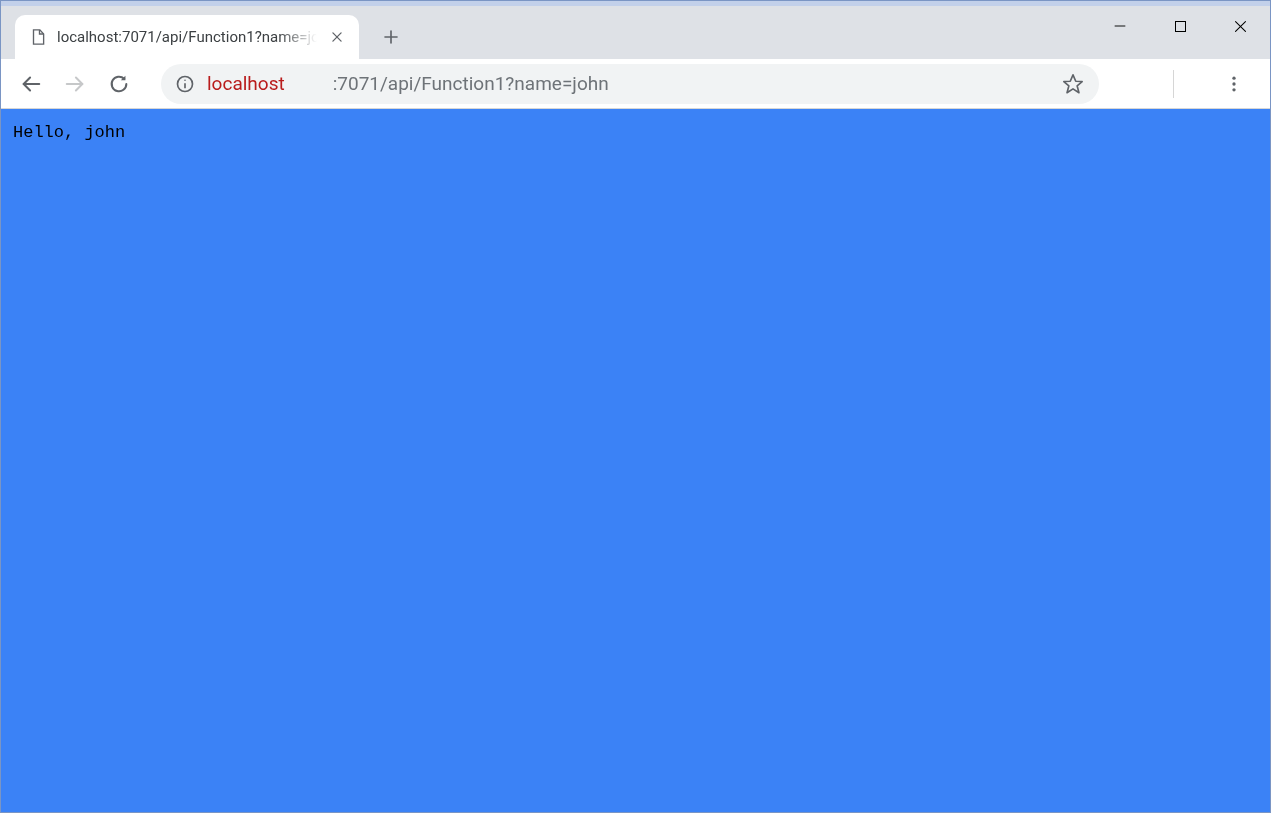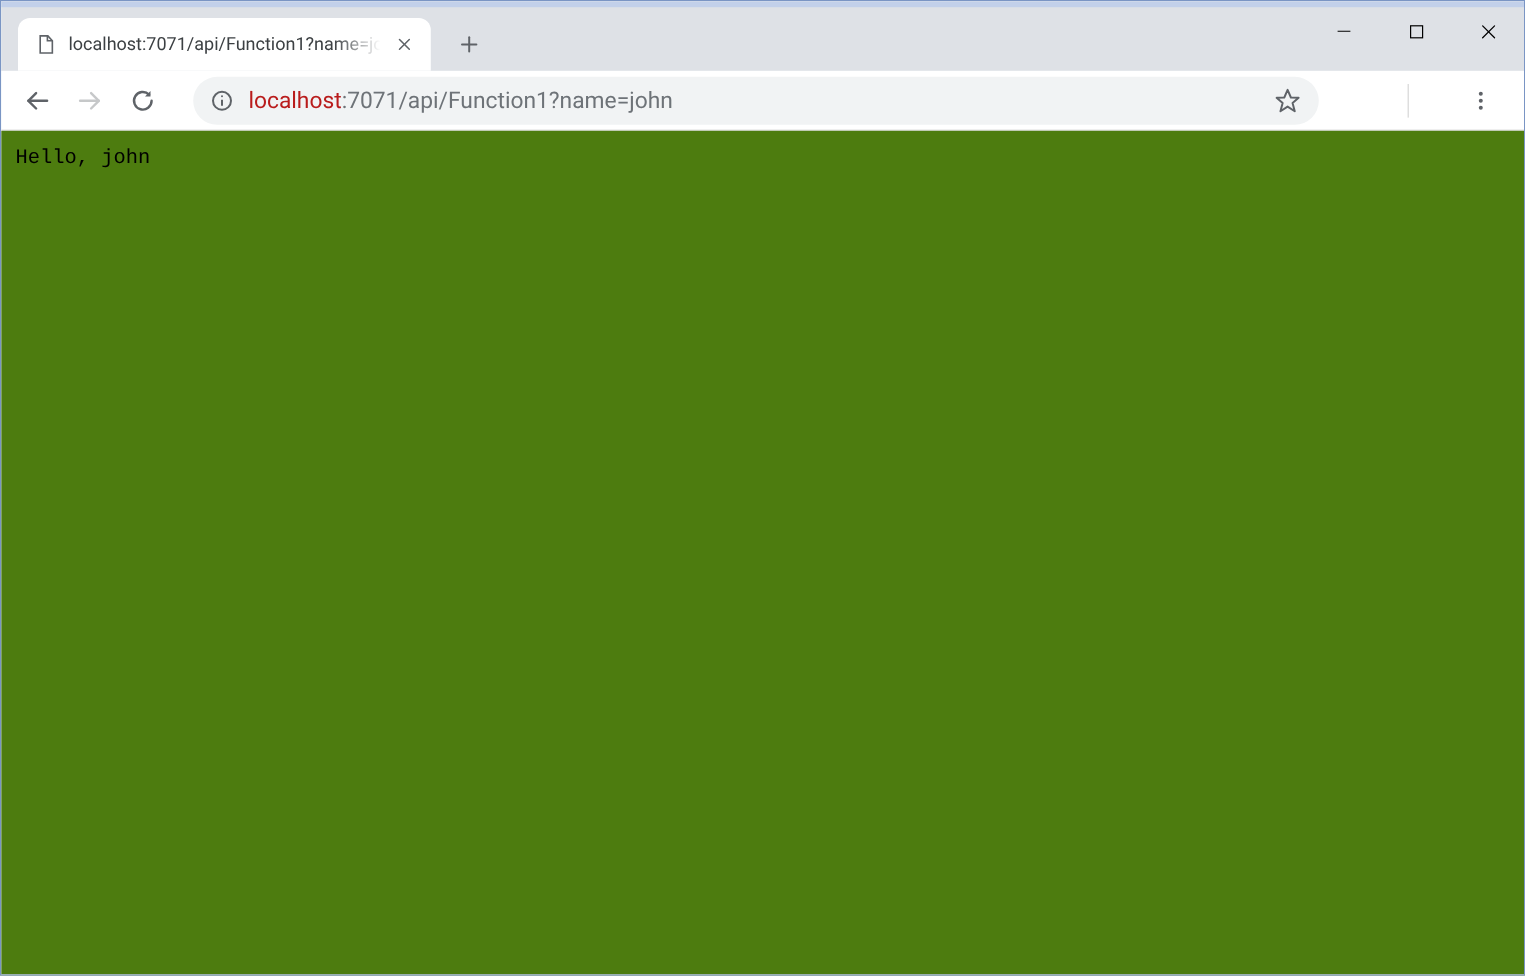--- a/index.html
+++ b/index.html
@@ -136,20 +136,21 @@
       font-size: 19px;
       color: #202124;
       white-space: nowrap;
       overflow: hidden;
     }
     .url-host {
       color: #b91c1c;
     }
     .url-path {
       color: #6e7378;
+      margin-left: 48px;
     }
     .bookmark-button {
       width: 24px;
       height: 24px;
       display: flex;
       align-items: center;
       justify-content: center;
       cursor: pointer;
       flex-shrink: 0;
     }
@@ -165,21 +166,21 @@
       display: flex;
       align-items: center;
       justify-content: center;
       border-radius: 50%;
       cursor: pointer;
       margin-left: 30px;
       margin-right: 6px;
     }
     .content-area {
       flex: 1;
-      background: #4d7c0f;
+      background: #3b82f6;
       padding: 14px 12px;
     }
     .page-content {
       font-family: "Courier New", Courier, monospace;
       font-size: 17px;
       color: #000;
       white-space: pre;
     }
   </style>
 </head>

